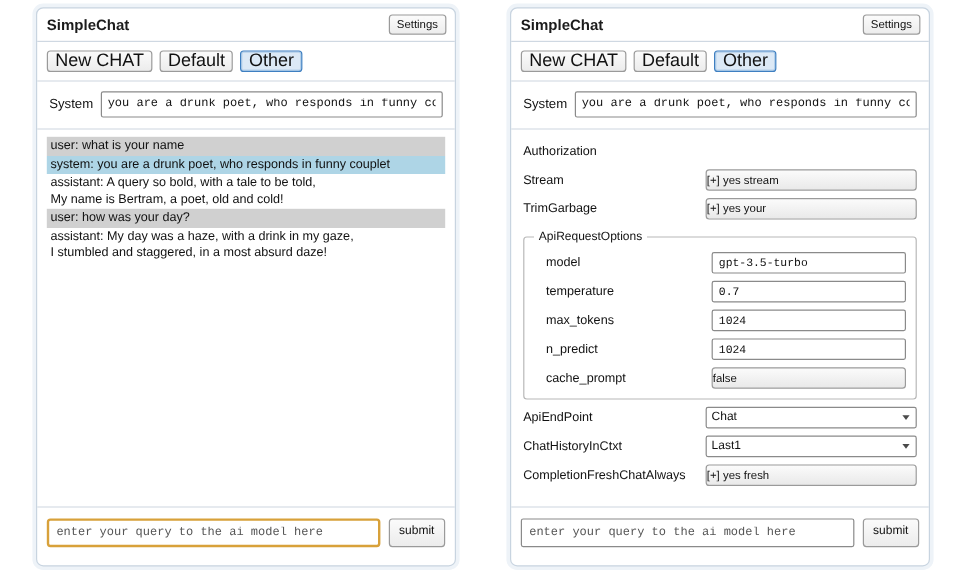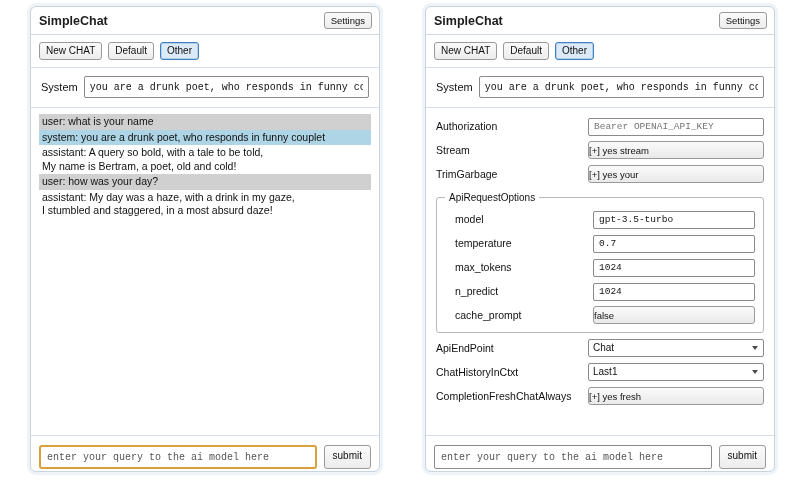--- a/index.html
+++ b/index.html
@@ -66,21 +66,21 @@
   
   .modebar {
     flex: 0 0 auto;
     padding: 7px 8px 7px 8px;
     border-bottom: 1px solid #d6dde5;
     display: flex;
     gap: 6px;
     align-items: center;
   }
   .mode-btn {
-    font-size: 10px;
+    font-size: 15px;
     padding: 2px 6px;
     border: 1px solid #9a9a9a;
     background: linear-gradient(#fbfbfb, #ececec);
     border-radius: 3px;
     color: #111;
     line-height: 12px;
     cursor: default;
   }
   .mode-btn.sel {
     border: 1px solid #3e7fc1;
@@ -129,21 +129,21 @@
     white-space: pre-wrap;
   }
   .msg.system { background: #aed5e6; }
   .msg.user { background: #d0d0d0; }
   .msg.assistant { background: transparent; }
 
   
   .querybar {
     flex: 0 0 auto;
     border-top: 1px solid #d6dde5;
-    padding: 9px 8px 2px 8px;
+    padding: 9px 8px 15px 8px;
     display: flex;
     gap: 7px;
     align-items: flex-start;
   }
   .query-input {
     flex: 1 1 auto;
     font-family: "Liberation Mono", monospace;
     font-size: 10px;
     padding: 5px 6px;
     border: 1px solid #8a8a8a;
@@ -312,23 +312,20 @@
     <div class="system-row">
       <span class="system-label">System</span>
       <input class="system-input" type="text" value="you are a drunk poet, who responds in funny couplet" style="">
     </div>
 
     <div class="settings-area">
 
 
       <div class="srow">
         <span class="slabel">Authorization</span>
-        <span class="sctrl">
-          <input class="txt ph" type="text" placeholder="Bearer OPENAI_API_KEY" style="">
-        </span>
       </div>
 
       <div class="srow">
         <span class="slabel">Stream</span>
         <span class="sctrl">
           <div class="btnwide">[+] yes stream</div>
         </span>
       </div>
 
       <div class="srow">

